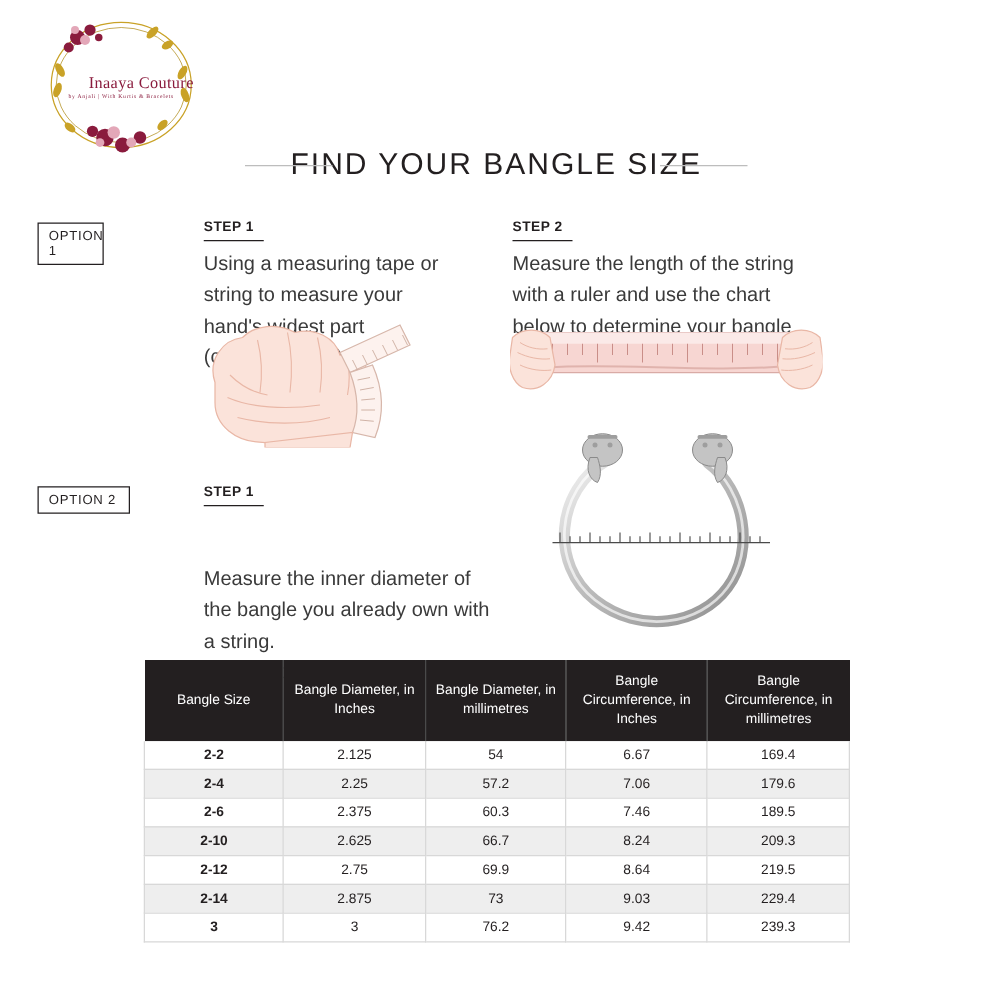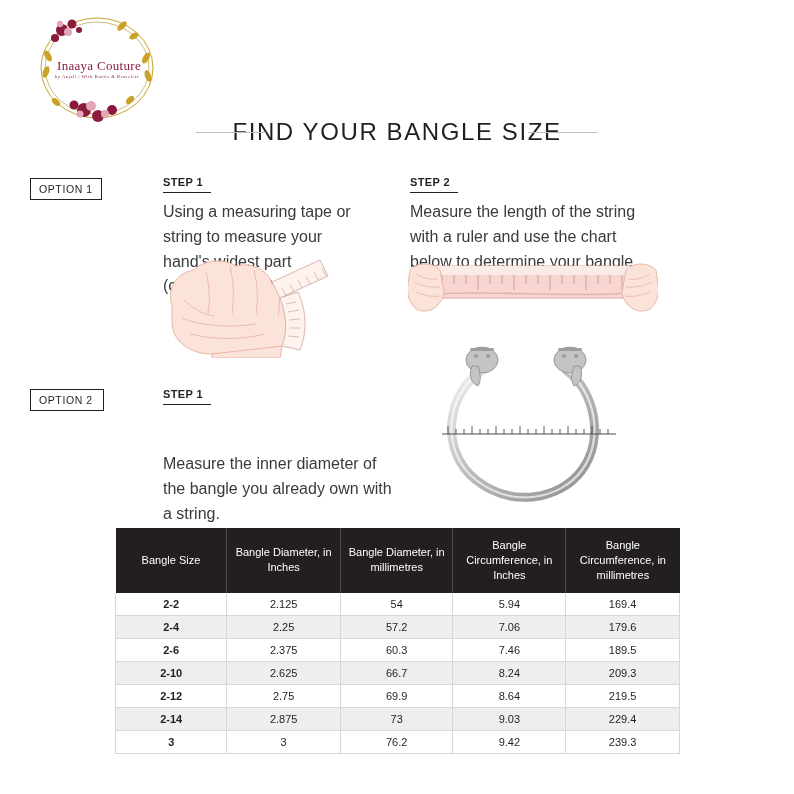--- a/index.html
+++ b/index.html
@@ -9,21 +9,21 @@
     background: #ffffff;
     font-family: "Liberation Sans", sans-serif;
     color: #231f20;
   }
   .page { position: relative; width: 794px; height: 794px; overflow: hidden; background: #fff; }
 
   
   .logo-wrap { position: absolute; left: 22px; top: 10px; width: 150px; height: 120px; }
   .logo-svg { display: block; }
   .logo-text {
-    position: absolute; left: 2px; top: 48px; width: 150px; text-align: center;
+    position: absolute; left: 16px; top: 48px; width: 150px; text-align: center;
     font-family: "Liberation Serif", serif; font-size: 13px; color: #8a1b3d; letter-spacing: .3px;
   }
   .logo-sub {
     position: absolute; left: 0; top: 64px; width: 150px; text-align: center;
     font-family: "Liberation Serif", serif; font-size: 4.5px; color: #8a1b3d; letter-spacing: .6px;
   }
 
   
   .title {
     position: absolute; left: 0; top: 118px; width: 794px; text-align: center;
@@ -33,21 +33,21 @@
     position: absolute; top: 132px; height: 1px; background: #bdbdbd;
   }
   .title-rule-left { left: 196px; width: 70px; }
   .title-rule-right { right: 196px; width: 70px; }
 
   
   .option-box {
     position: absolute; border: 1px solid #231f20; padding: 4px 8px;
     font-size: 10.5px; letter-spacing: .6px; color: #231f20; background: #fff;
   }
-  #option1-box { left: 30px; top: 178px; width: 72px; }
+  #option1-box { left: 30px; top: 178px; width: 53px; }
   #option2-box { left: 30px; top: 389px; width: 74px; text-align: left; }
 
   
   .step-label { position: absolute; font-size: 11px; font-weight: bold; letter-spacing: .4px; color: #231f20; }
   .step-rule { position: absolute; height: 1px; background: #231f20; }
   .step-body { position: absolute; font-size: 16px; line-height: 1.55; color: #3a3a3a; }
 
   #s1-label { left: 163px; top: 176px; }
   #s1-rule  { left: 163px; top: 192px; width: 48px; }
   #s1-body  { left: 163px; top: 200px; width: 200px; }
@@ -296,21 +296,21 @@
           <th style="width:113px">Bangle Diameter, in millimetres</th>
           <th style="width:113px">Bangle Circumference, in Inches</th>
           <th style="width:114px">Bangle Circumference, in millimetres</th>
         </tr>
       </thead>
       <tbody>
         <tr>
           <td>2-2</td>
           <td>2.125</td>
           <td>54</td>
-          <td>5.94</td>
+          <td>6.67</td>
           <td>169.4</td>
         </tr>
         <tr>
           <td>2-4</td>
           <td>2.25</td>
           <td>57.2</td>
           <td>7.06</td>
           <td>179.6</td>
         </tr>
         <tr>

